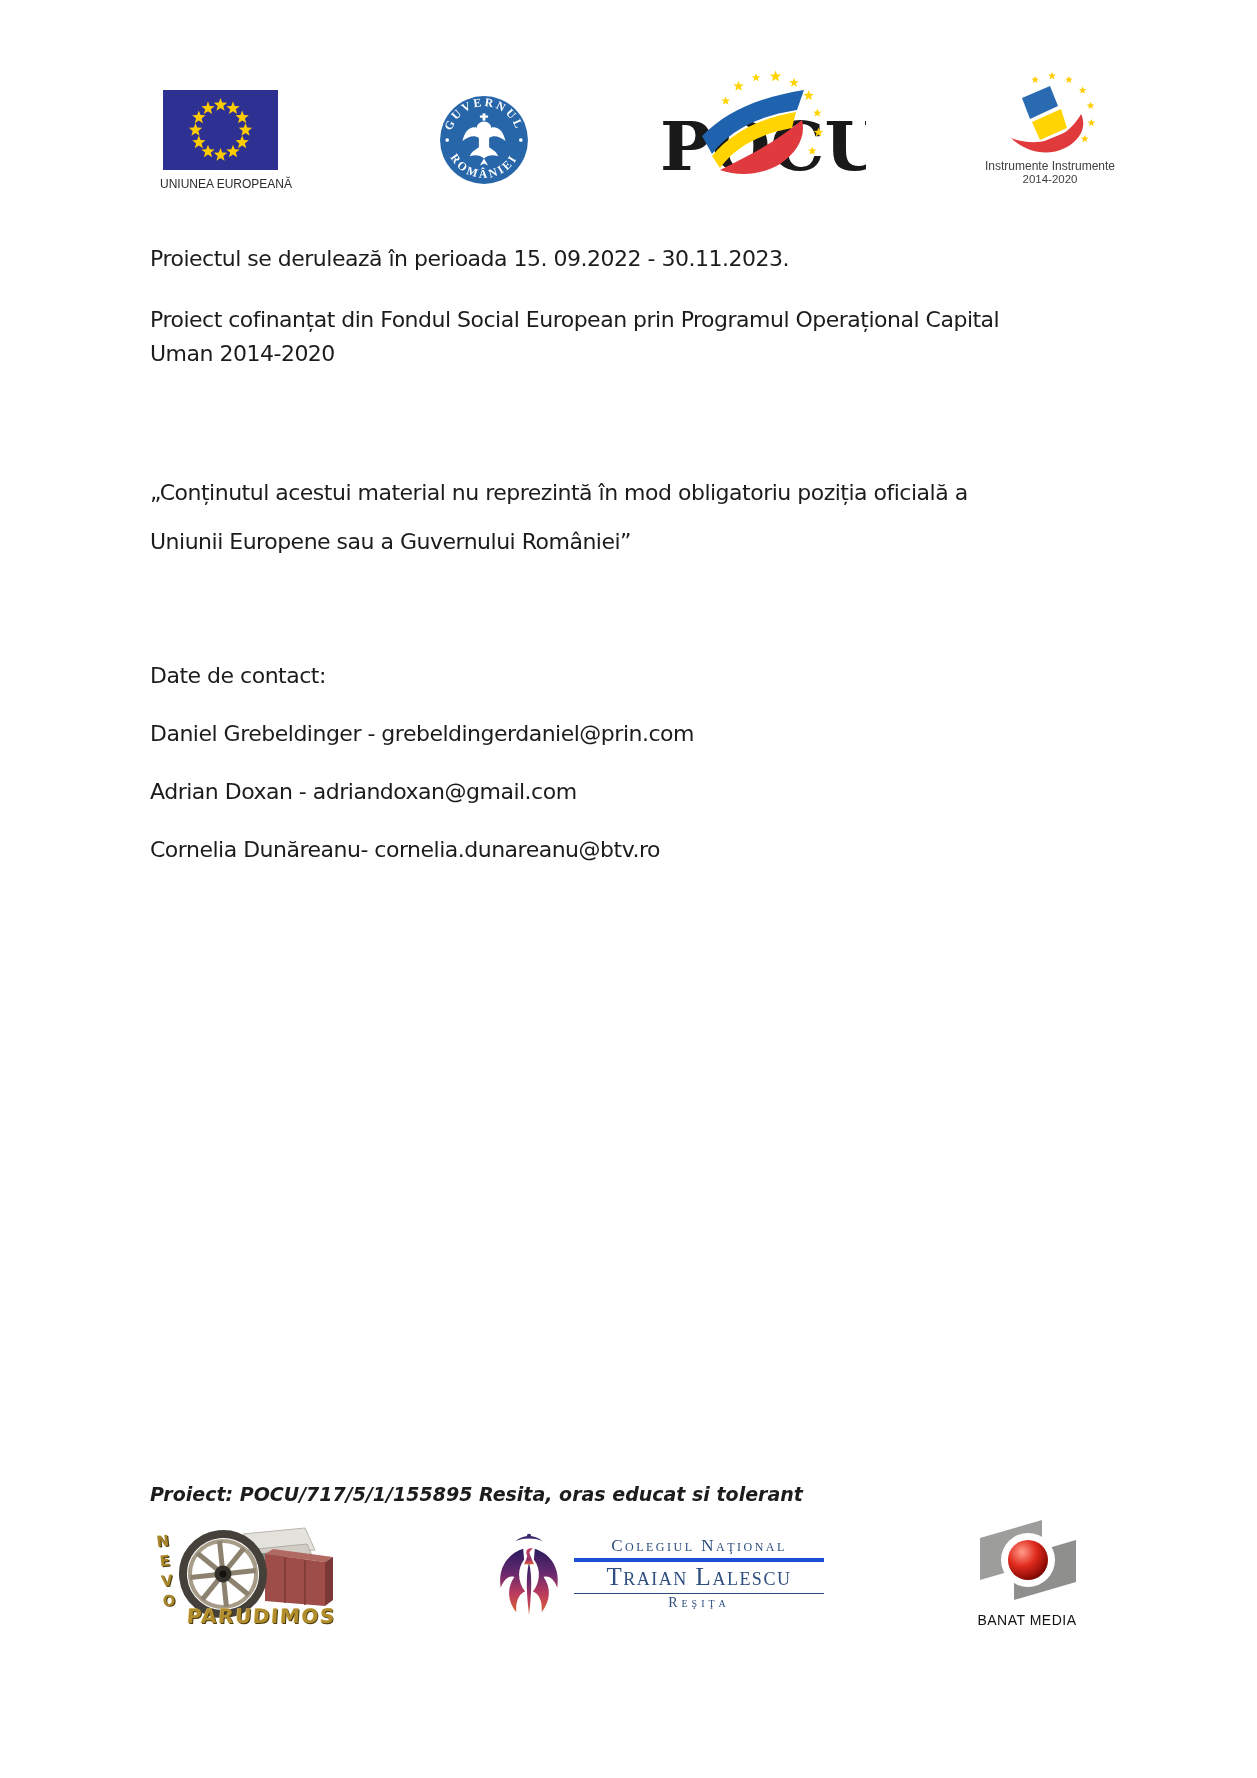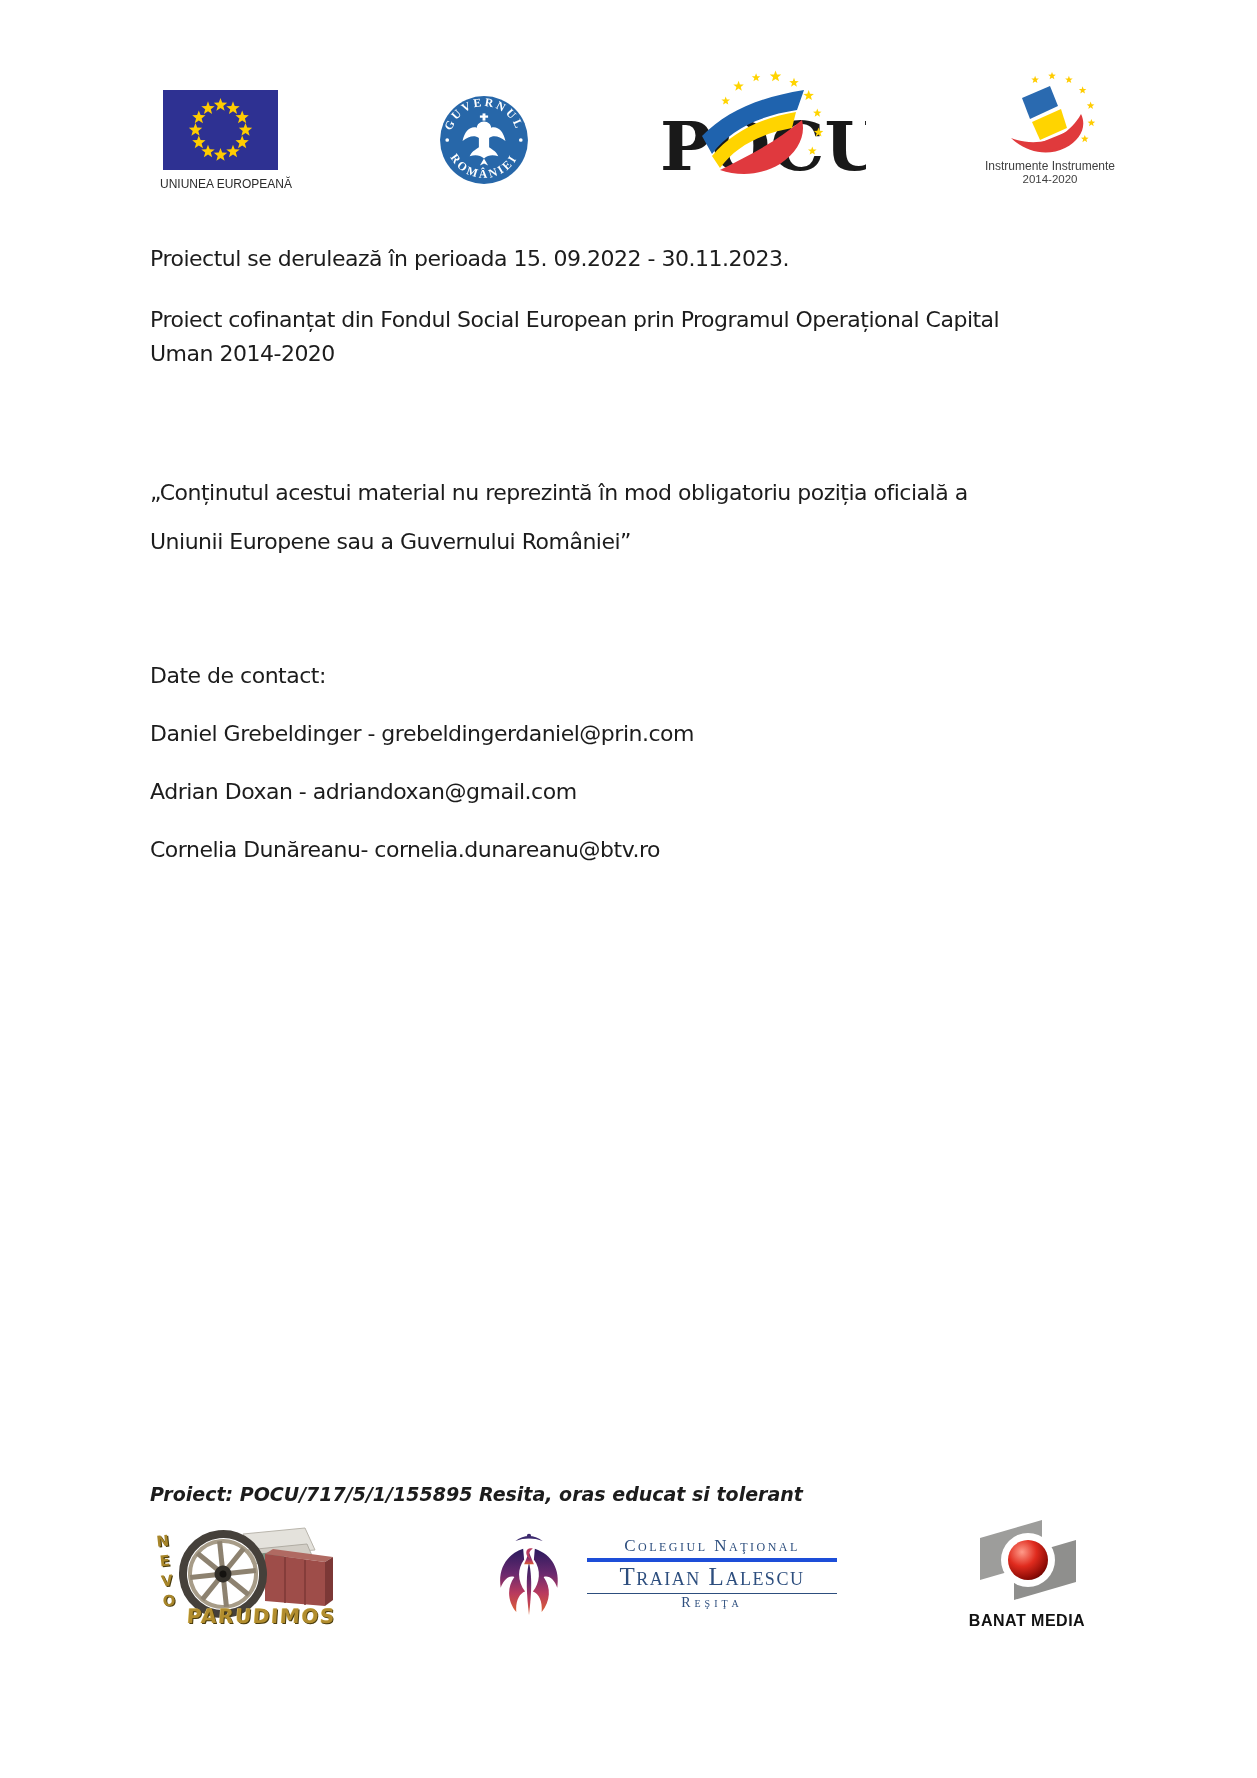--- a/index.html
+++ b/index.html
@@ -26,29 +26,29 @@
   .c2{top:833px;}
   .project-line{top:1477px;font-size:19px;font-style:italic;font-weight:bold;letter-spacing:0;}
   
   .nevo-block{left:155px;top:1524px;width:192px;height:104px;}
   .nevo-vert{position:absolute;left:2px;top:8px;writing-mode:vertical-lr;text-orientation:upright;
              font-weight:bold;font-size:15px;color:#a8862a;letter-spacing:2px;
              text-shadow:1px 1px 0 #4a3c0e;transform:rotate(-6deg);}
   .parudimos{position:absolute;left:32px;bottom:0;font-weight:bold;font-size:20px;color:#b28d2e;
              letter-spacing:1.5px;text-shadow:1px 1px 0 #4a3c0e,-0.5px -0.5px 0 #e6cf7a;
              transform:skewX(-4deg);white-space:nowrap;}
-  .lalescu-block{left:490px;top:1528px;display:flex;align-items:flex-start;gap:19px;}
+  .lalescu-block{left:490px;top:1528px;display:flex;align-items:flex-start;gap:6px;}
   .lal-text{width:250px;text-align:center;color:#2d4e7e;font-family:"Liberation Serif",serif;
             font-variant:small-caps;padding-top:8px;}
   .lal-l1{font-size:17px;letter-spacing:2.5px;white-space:nowrap;}
   .lal-l2{font-size:25px;letter-spacing:1.5px;border-top:4px solid #1d4ed8;border-bottom:1px solid #2d4e7e;
           padding:1px 0 2px 0;margin-top:2px;white-space:nowrap;}
   .lal-l3{font-size:14px;letter-spacing:4px;margin-top:1px;}
   .banat-block{left:968px;top:1514px;width:118px;text-align:center;}
-  .banat-caption{margin-top:2px;font-size:16px;font-weight:bold;color:#111;
+  .banat-caption{margin-top:2px;font-size:14px;font-weight:normal;color:#111;
                  font-family:"Liberation Sans",sans-serif;letter-spacing:0.5px;white-space:nowrap;}
 </style>
 </head>
 <body>
 
 <div class="page">
 
   <div class="abs eu-block">
     <svg width="115" height="80" viewBox="0 0 115 80">
       <rect x="0" y="0" width="115" height="80" fill="#2e3192"></rect>

